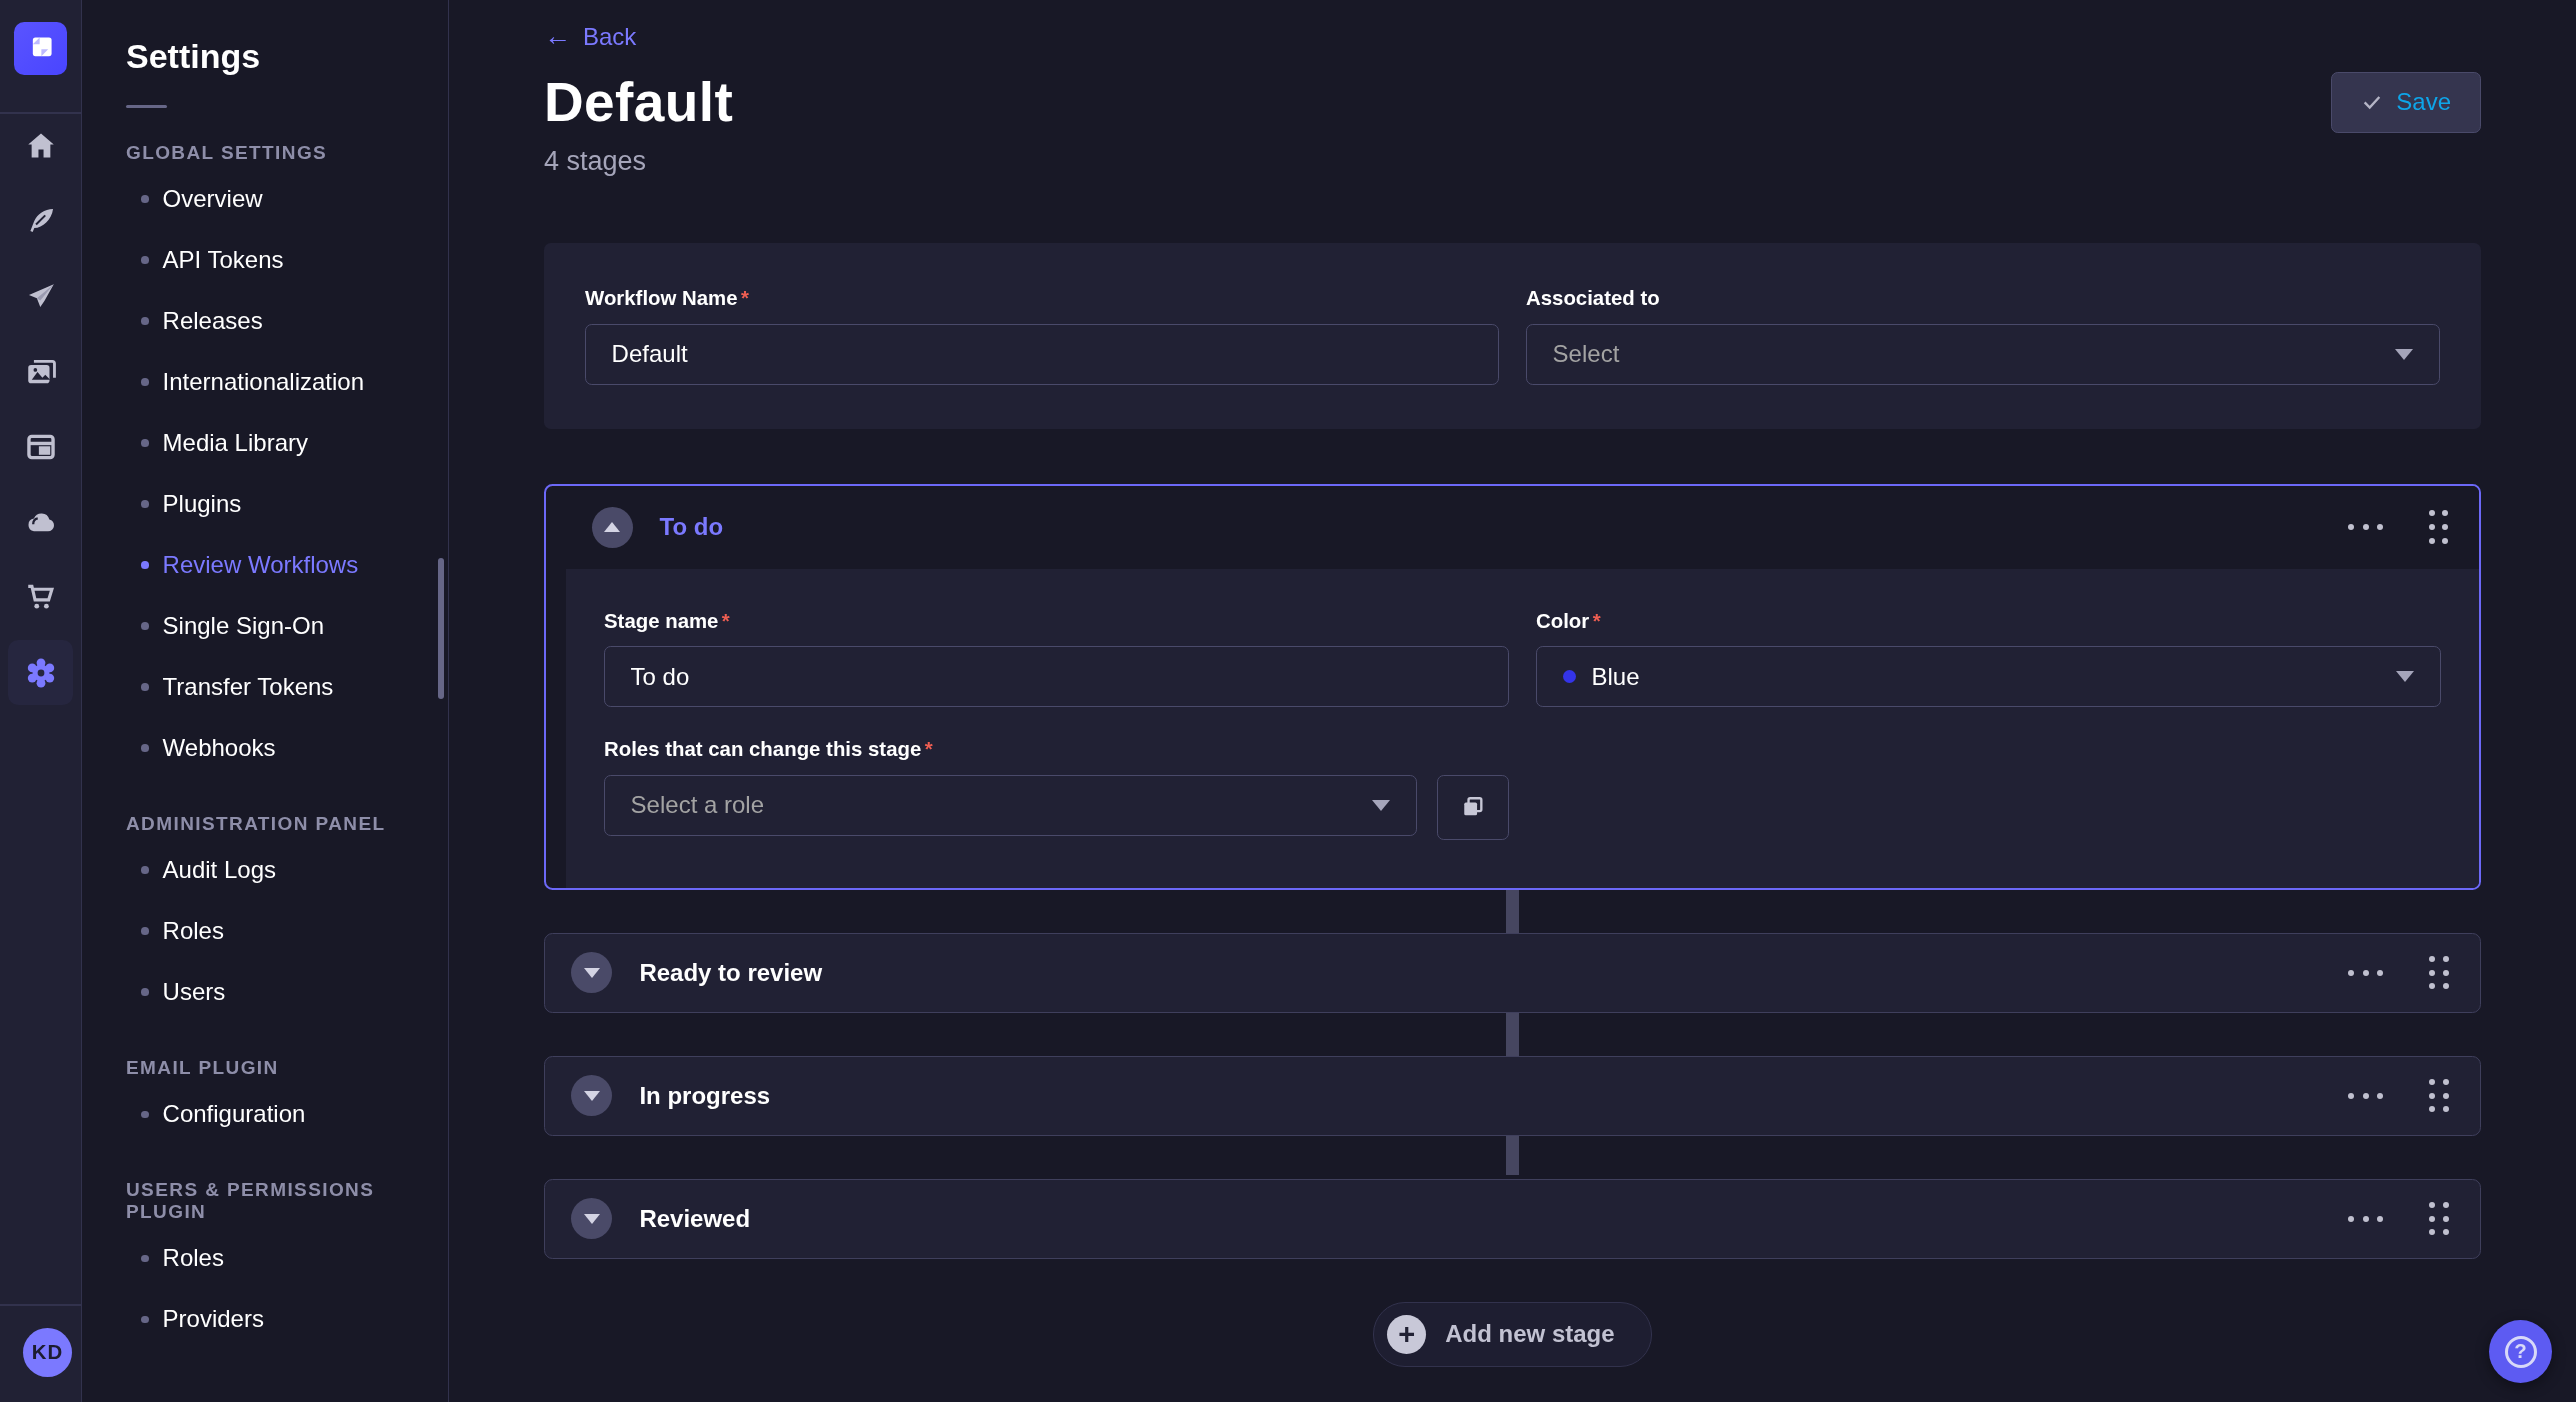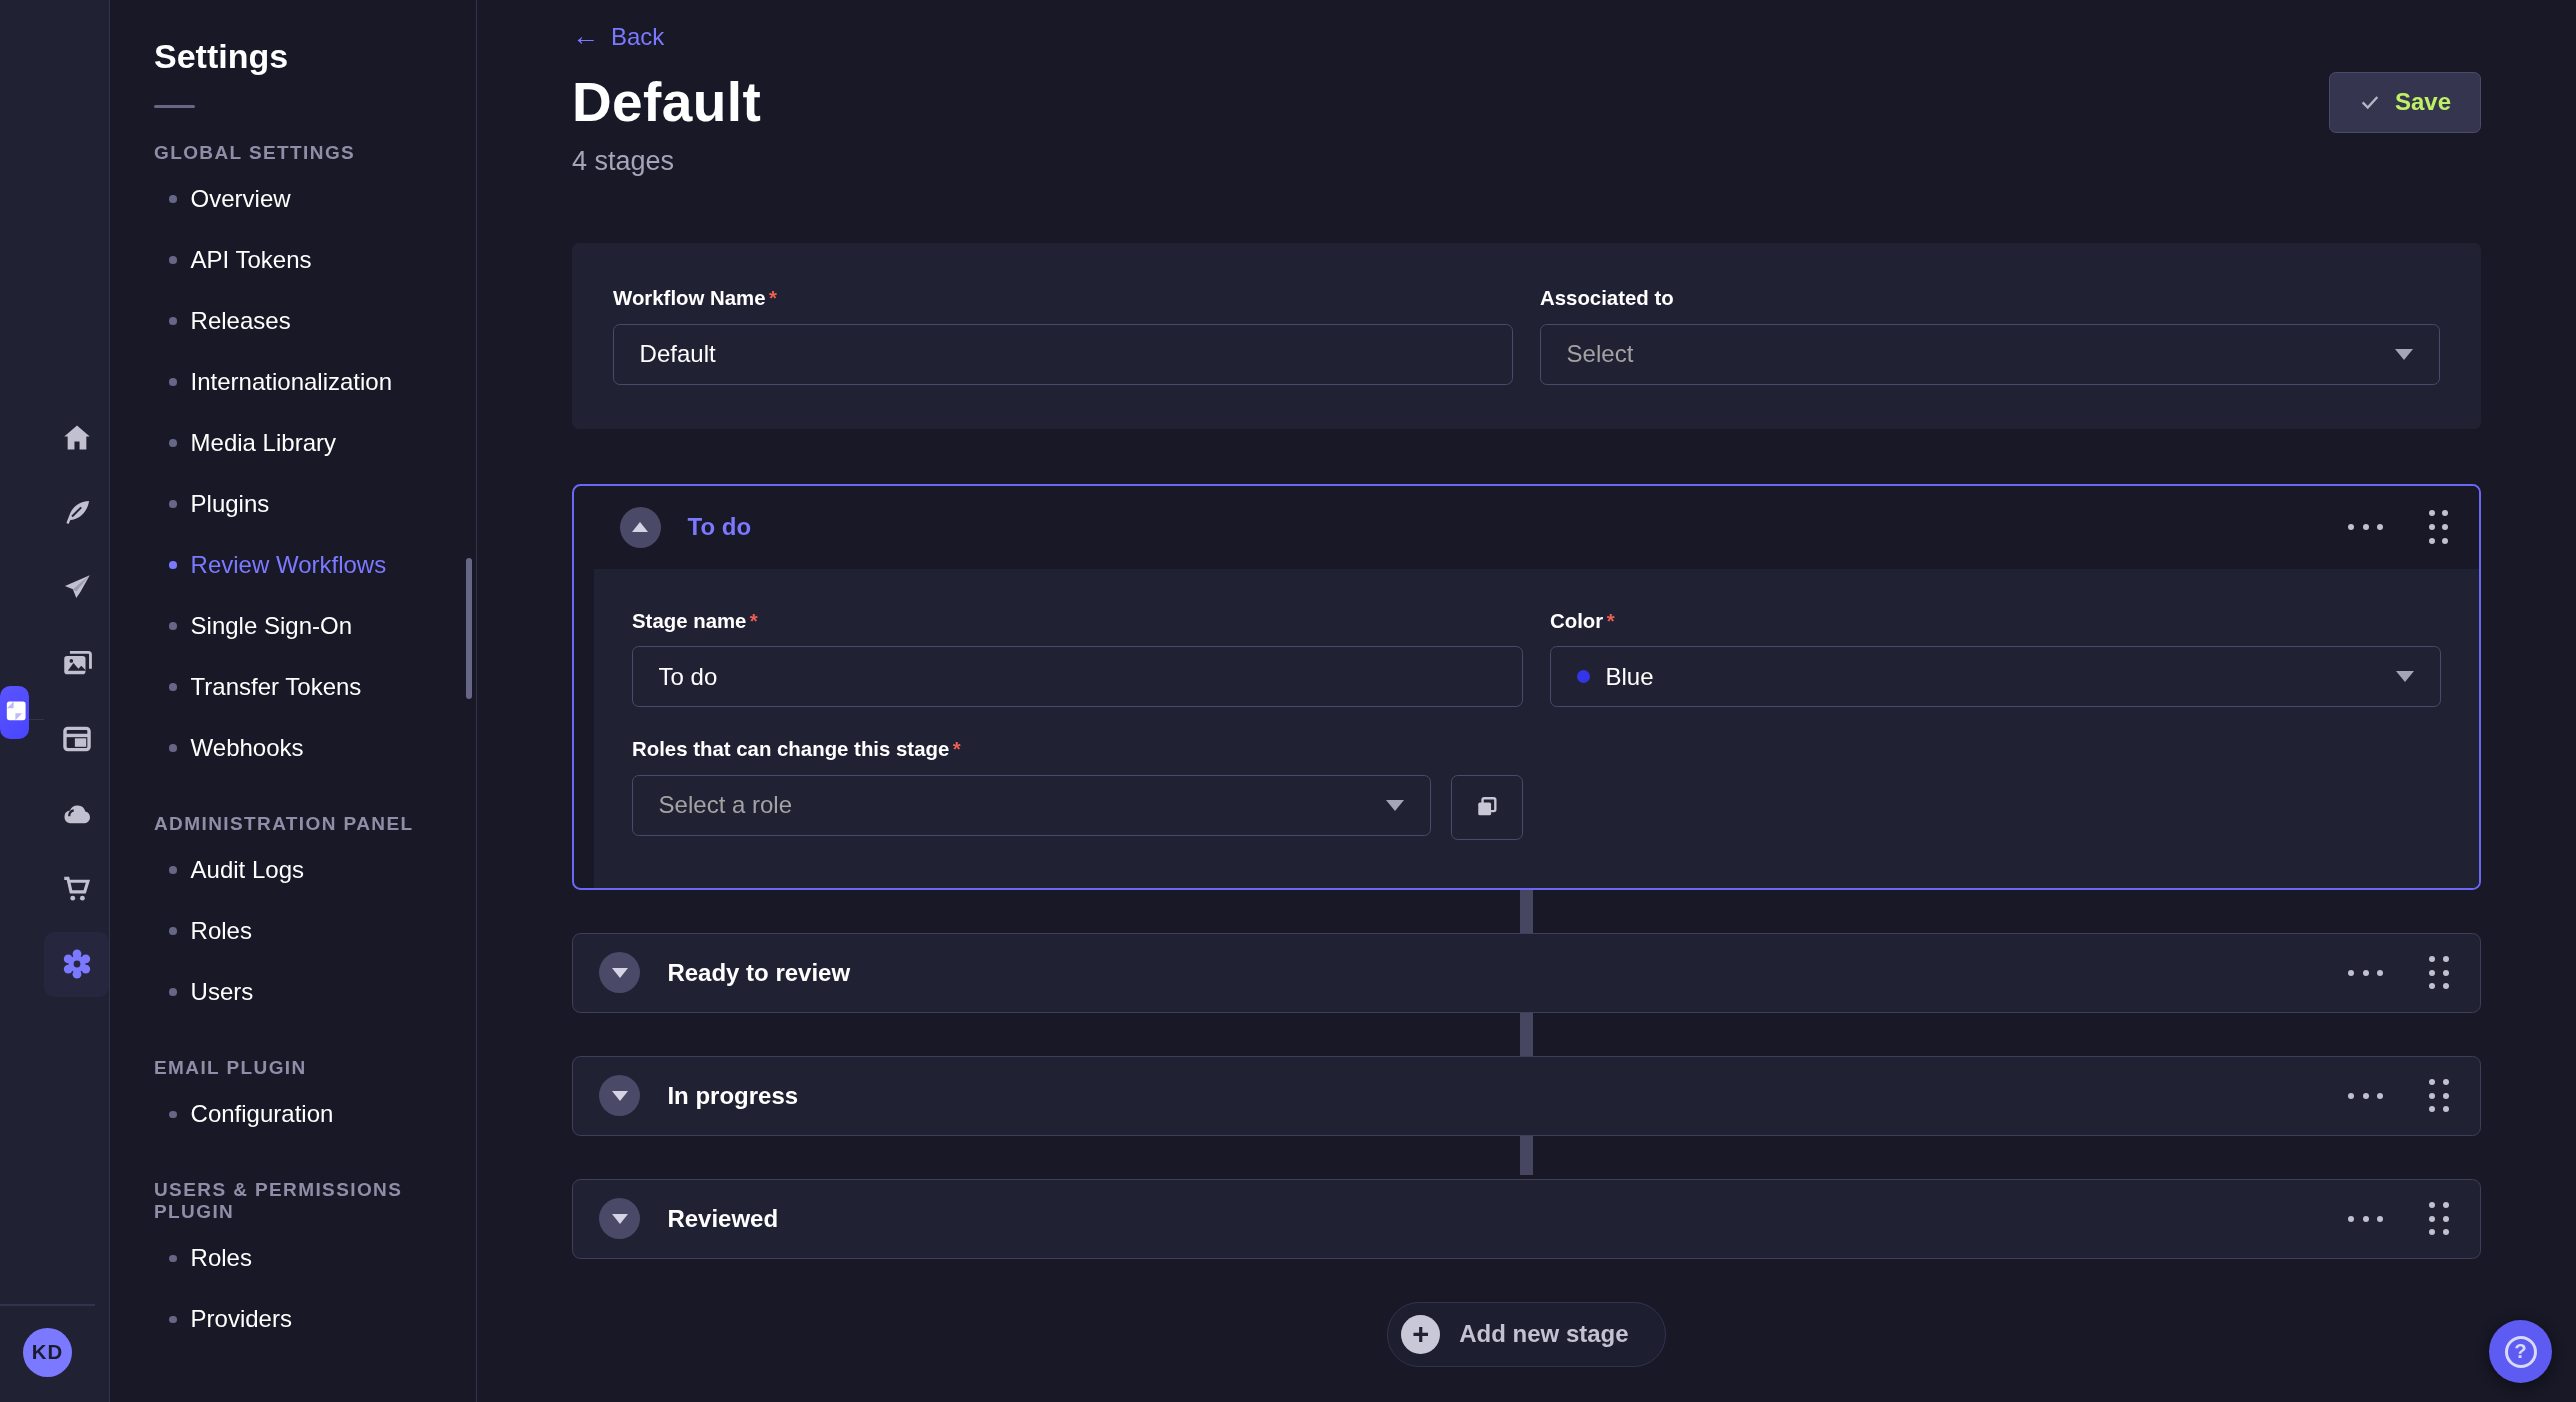--- a/index.html
+++ b/index.html
@@ -5,22 +5,22 @@
   * { margin:0; padding:0; box-sizing:border-box; }
   html,body { width:2576px; height:1402px; overflow:hidden; }
   body {
     font-family:"Liberation Sans", sans-serif;
     background:#181826;
     color:#ffffff;
     display:flex;
   }
   
   .rail {
-    width:110px; background:#212134; border-right:1.7px solid #32324d;
-    display:flex; align-items:center; position:relative; flex:0 0 auto;
+    width:82px; background:#212134; border-right:1.7px solid #32324d;
+    display:flex; flex-direction:column; align-items:center; position:relative; flex:0 0 auto;
   }
   .logo-btn {
     margin-top:22px; width:53px; height:53px; border-radius:10.2px;
     background:linear-gradient(135deg,#5a54ff,#4945ff);
     display:flex; align-items:center; justify-content:center; cursor:pointer;
   }
   .rail-divider { width:95px; height:1.7px; background:#32324d; margin-top:37px; }
   .rail-icons { display:flex; flex-direction:column; gap:10.2px; margin-top:0; }
   .rail-btn {
     width:65px; height:65px; border-radius:10.2px; display:flex; align-items:center; justify-content:center;
@@ -59,21 +59,21 @@
   
   .main { flex:1; padding:22px 95px 0 95px; position:relative; }
   .back-row { display:inline-flex; align-items:center; gap:12px; color:#7b79ff; font-size:24px; cursor:pointer; height:29px; }
   .back-arrow { font-size:27px; line-height:1; }
   .title-row { display:flex; align-items:center; justify-content:space-between; margin-top:19px; }
   .page-title { font-size:55px; font-weight:600; letter-spacing:0.4px; }
   .subtitle { margin-top:12px; font-size:27px; color:#a5a5ba; }
   .save-btn {
     display:flex; align-items:center; gap:13.6px; height:61px; padding:0 29px;
     background:#35354f; border:1.7px solid #4a4a6a; border-radius:6.8px;
-    color:#bef264; font-size:24px; cursor:pointer; font-family:inherit;font-weight:bold;
+    color:#0ea5e9; font-size:24px; cursor:pointer; font-family:inherit;
   }
   .save-btn svg { width:22px; height:22px; }
   
   .form-card {
     margin-top:66px; background:#212134; border-radius:6.8px; padding:44px 41px;
     display:grid; grid-template-columns:1fr 1fr; column-gap:27px;
   }
   .field-label { font-size:20.4px; font-weight:600; margin-bottom:13.6px; display:flex; }
   .req { color:#ee5e52; margin-left:3.4px; }
   .text-input, .select {

